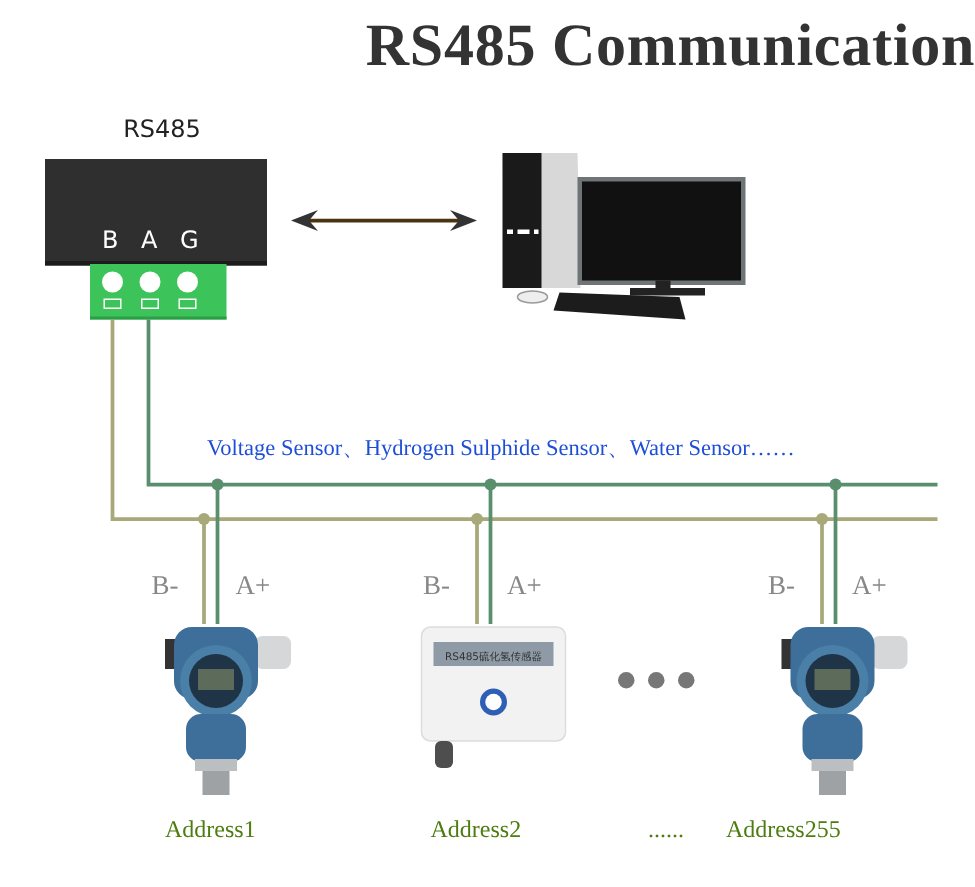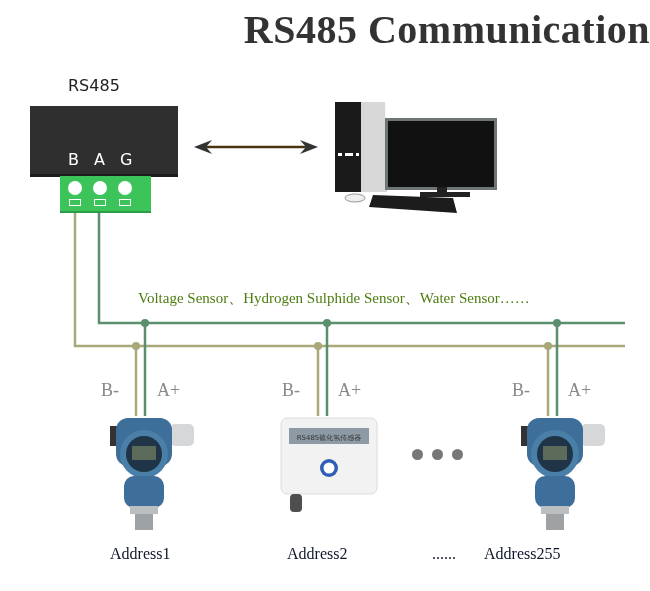--- a/index.html
+++ b/index.html
@@ -3,47 +3,47 @@
 <meta charset="utf-8">
 <style>
   html, body { margin: 0; padding: 0; background: #ffffff; }
   body { width: 650px; height: 591px; position: relative; overflow: hidden; }
   .title {
     position: absolute; left: 0; top: 6px; width: 650px; text-align: right;
     font-family: "Liberation Serif", serif; font-weight: bold; font-size: 40px;
     color: #333333; letter-spacing: 0.5px;
   }
   .module-label {
-    position: absolute; left: 68px; top: 76px; width: 80px; 
+    position: absolute; left: 68px; top: 76px; width: 80px; text-align: center;
     font-family: "DejaVu Sans", sans-serif; font-size: 16px; color: #222;
   }
   .module-body {
     position: absolute; left: 30px; top: 106px; width: 148px; height: 68px;
     background: #2f2f2f; border-bottom: 3px solid #1c1c1c;
   }
   .pin-label {
     position: absolute; top: 44px; font-family: "DejaVu Sans", sans-serif;
     font-size: 16px; color: #ffffff;
   }
   .terminal {
     position: absolute; left: 60px; top: 176px; width: 91px; height: 35px;
     background: #3cc45a; border-bottom: 2px solid #2d9e47;
   }
   .screw { position: absolute; top: 5px; width: 14px; height: 14px; border-radius: 50%; background: #fff; }
   .slot { position: absolute; top: 23px; width: 10px; height: 5px; border: 1.5px solid #fff; }
   .wires { position: absolute; left: 0; top: 0; }
   .bus-label {
     position: absolute; left: 138px; top: 289px;
-    font-family: "Liberation Serif", serif; font-size: 15px; color: #4d7c0f;
+    font-family: "Liberation Serif", serif; font-size: 15px; color: #1d4ed8;
   }
   .wire-label {
     position: absolute; font-family: "Liberation Serif", serif; font-size: 18px; color: #888;
   }
   .addr {
-    position: absolute; top: 545px; font-family: "Liberation Serif", serif; font-size: 16px; color: #0f172a; text-align: right;
+    position: absolute; top: 545px; font-family: "Liberation Serif", serif; font-size: 16px; color: #4d7c0f; text-align: right;
   }
   .ellipsis-dots { position: absolute; left: 412px; top: 446px; width: 60px; height: 14px; }
   .ellipsis-dots span { display: inline-block; width: 11px; height: 11px; border-radius: 50%; background: #777; margin-right: 9px; }
   .computer { position: absolute; left: 325px; top: 98px; }
   .device { position: absolute; }
 </style>
 </head>
 <body>
 
 <div class="title">RS485 Communication</div>

